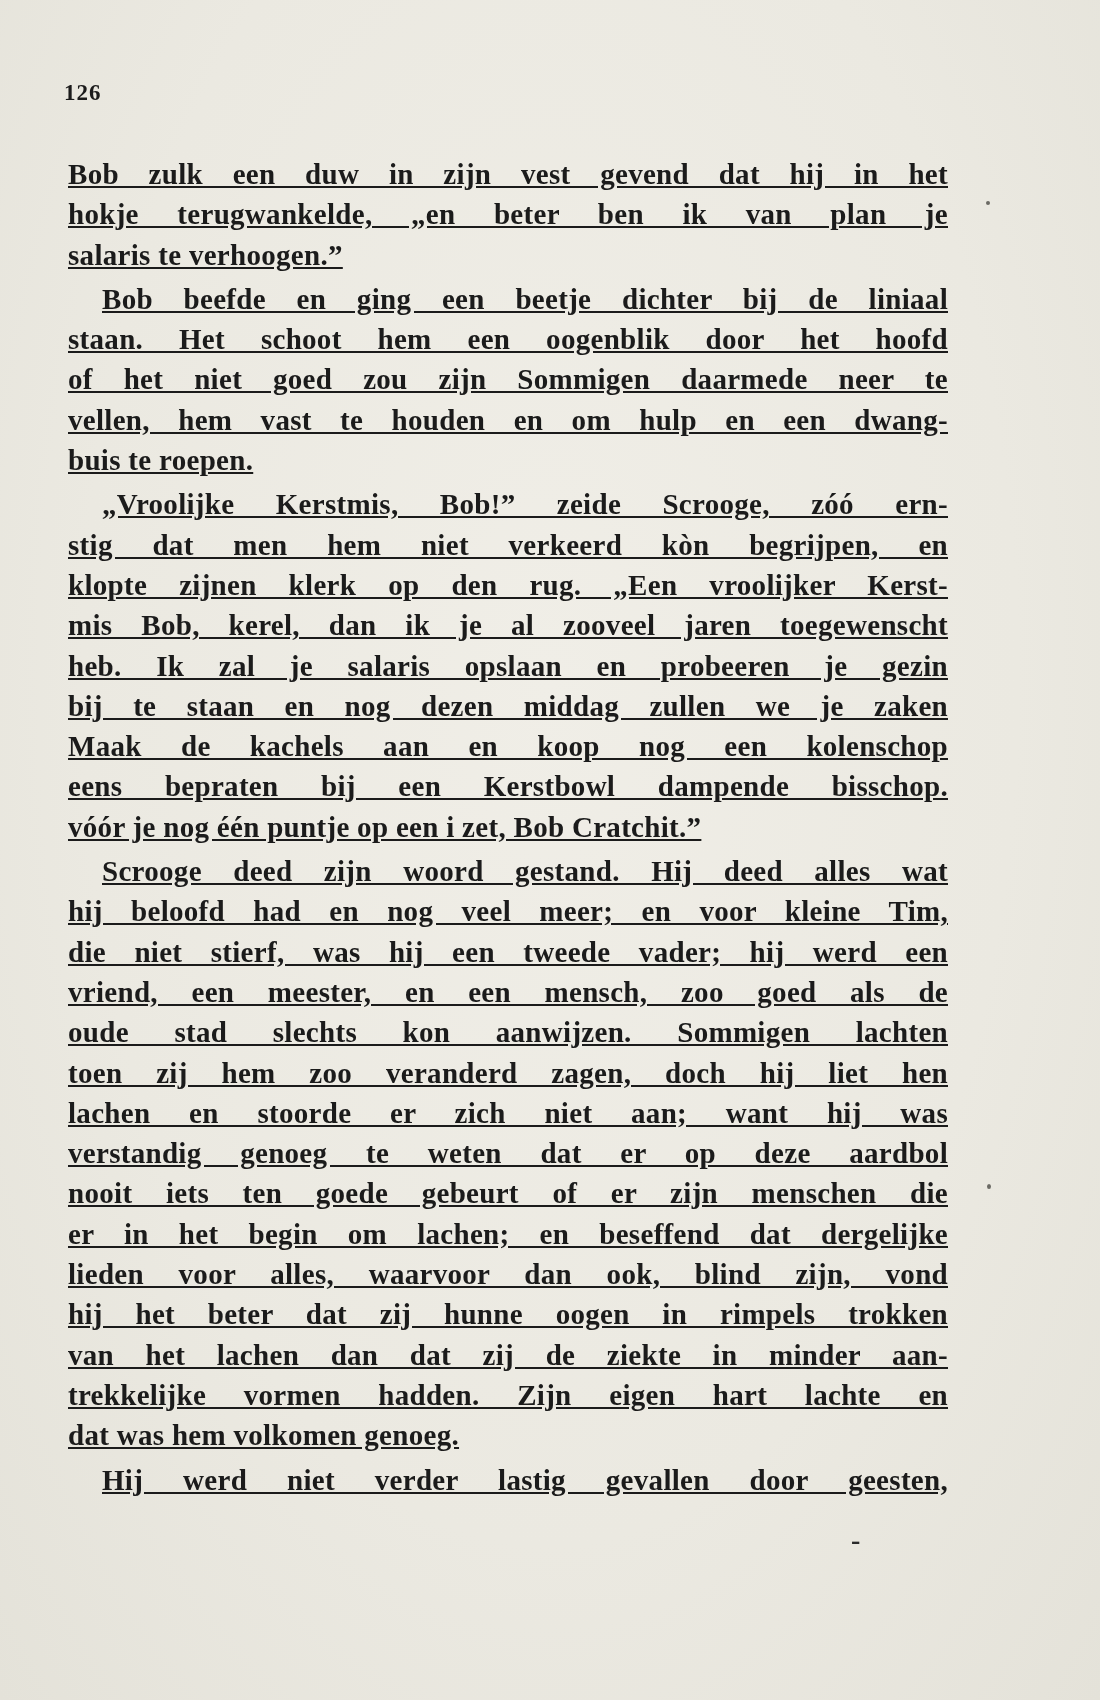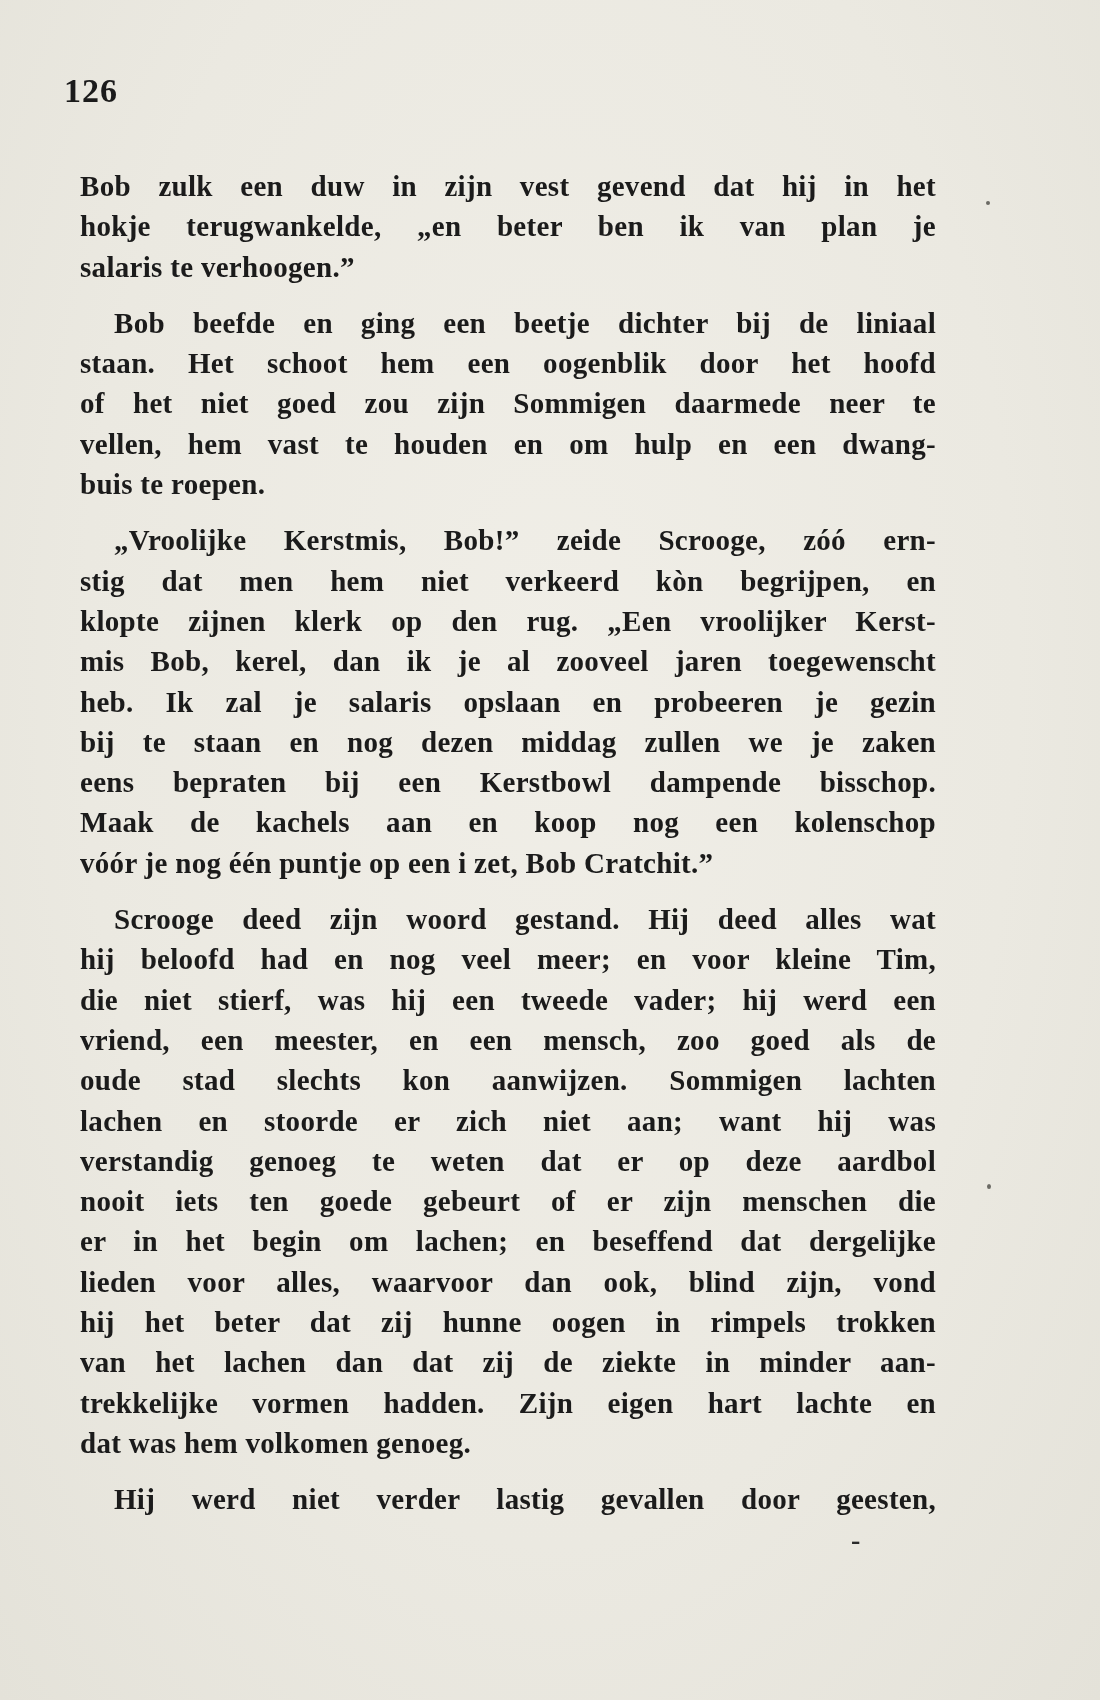--- a/index.html
+++ b/index.html
@@ -11,33 +11,34 @@
     height: 1700px;
     position: relative;
     background: radial-gradient(ellipse at 50% 40%, #f0eee7 0%, #ebe9e1 60%, #e4e2d9 100%);
     font-family: "Liberation Serif", "DejaVu Serif", serif;
     color: #1b1b1b;
     overflow: hidden;
   }
   .page-number {
     position: absolute;
     left: 64px;
-    top: 72px;
-    font-size: 34px;
+    top: 80px;
+    font-size: 23px;
     font-weight: 700;
     letter-spacing: 1px;
   }
   .text-block {
     position: absolute;
     left: 64px;
     top: 150px;
     width: 888px;
   }
   .par {
-    margin: 16px;
+    margin: 4px;
+    text-decoration: underline;
   }
   .line {
     font-size: 29px;
     line-height: 40.3px;
     font-weight: 600;
     letter-spacing: 0.3px;
     text-align: justify;
     text-align-last: justify;
     -moz-text-align-last: justify;
   }
@@ -82,30 +83,31 @@
       <div class="line">vellen, hem vast te houden en om hulp en een dwang-</div>
       <div class="line last">buis te roepen.</div>
     </div>
     <div class="par indent">
       <div class="line">„Vroolijke Kerstmis, Bob!” zeide Scrooge, zóó ern-</div>
       <div class="line">stig dat men hem niet verkeerd kòn begrijpen, en</div>
       <div class="line">klopte zijnen klerk op den rug. „Een vroolijker Kerst-</div>
       <div class="line">mis Bob, kerel, dan ik je al zooveel jaren toegewenscht</div>
       <div class="line">heb. Ik zal je salaris opslaan en probeeren je gezin</div>
       <div class="line">bij te staan en nog dezen middag zullen we je zaken</div>
+      <div class="line">Maak de kachels aan en koop nog een kolenschop</div>
       <div class="line">eens bepraten bij een Kerstbowl dampende bisschop.</div>
-      <div class="line">Maak de kachels aan en koop nog een kolenschop</div>
       <div class="line last">vóór je nog één puntje op een i zet, Bob Cratchit.”</div>
     </div>
     <div class="par indent">
       <div class="line">Scrooge deed zijn woord gestand. Hij deed alles wat</div>
       <div class="line">hij beloofd had en nog veel meer; en voor kleine Tim,</div>
       <div class="line">die niet stierf, was hij een tweede vader; hij werd een</div>
       <div class="line">vriend, een meester, en een mensch, zoo goed als de</div>
       <div class="line">oude stad slechts kon aanwijzen. Sommigen lachten</div>
+      <div class="line">toen zij hem zoo veranderd zagen, doch hij liet hen</div>
       <div class="line">lachen en stoorde er zich niet aan; want hij was</div>
       <div class="line">verstandig genoeg te weten dat er op deze aardbol</div>
       <div class="line">nooit iets ten goede gebeurt of er zijn menschen die</div>
       <div class="line">er in het begin om lachen; en beseffend dat dergelijke</div>
       <div class="line">lieden voor alles, waarvoor dan ook, blind zijn, vond</div>
       <div class="line">hij het beter dat zij hunne oogen in rimpels trokken</div>
       <div class="line">van het lachen dan dat zij de ziekte in minder aan-</div>
       <div class="line">trekkelijke vormen hadden. Zijn eigen hart lachte en</div>
       <div class="line last">dat was hem volkomen genoeg.</div>
     </div>

